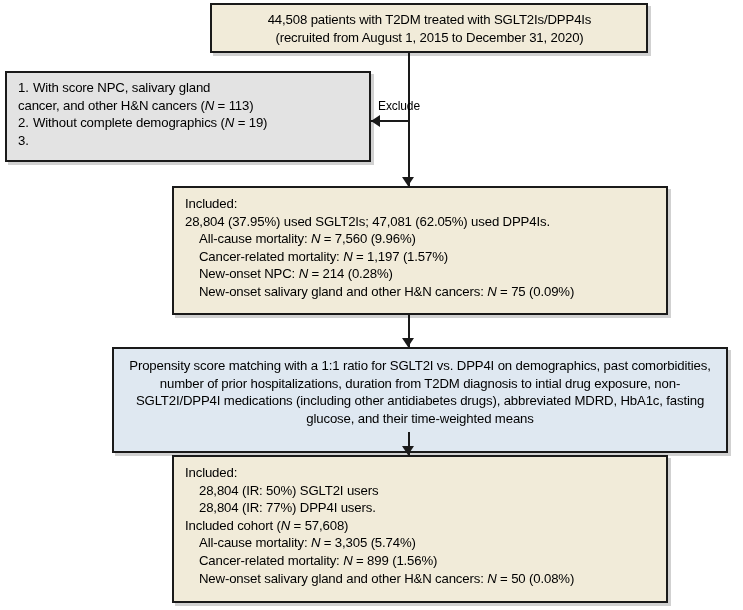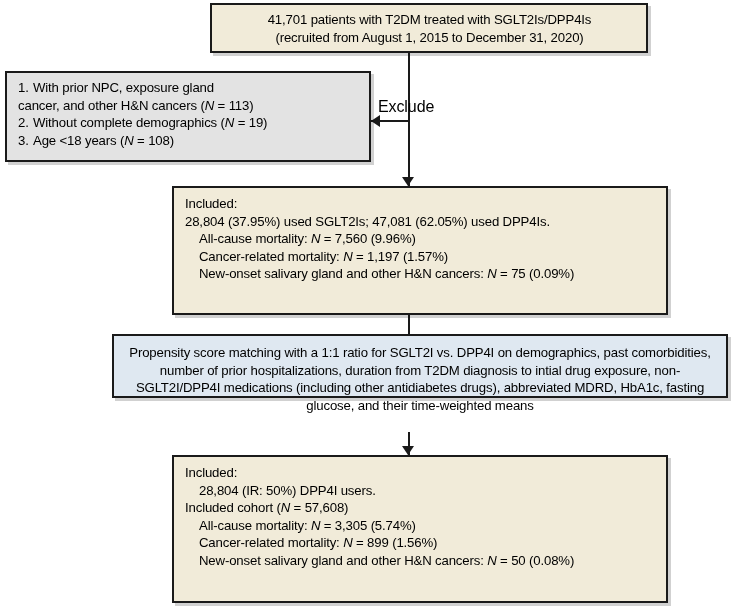--- a/index.html
+++ b/index.html
@@ -79,23 +79,23 @@
   #box-included-1 {
     left: 172px;
     top: 186px;
     width: 496px;
     height: 129px;
   }
 
   
   #box-psm {
     left: 112px;
-    top: 334px;
+    top: 347px;
     width: 616px;
-    height: 64px;
+    height: 106px;
   }
   #box-psm .box-inner {
     padding: 8px 12px;
   }
 
   
   #box-included-2 {
     left: 172px;
     top: 455px;
     width: 496px;
@@ -139,89 +139,90 @@
   #conn-2-vert  { left: 408px; top: 315px; height: 42px; }
   #conn-2-arrow { left: 402px; top: 338px; }
 
   #conn-3-vert  { left: 408px; top: 432px; height: 33px; }
   #conn-3-arrow { left: 402px; top: 446px; }
 
   .exclude-label {
     position: absolute;
     left: 378px;
     top: 100px;
-    font-size: 16px;
+    font-size: 12px;
     line-height: 13px;
     letter-spacing: -0.1px;
     white-space: nowrap;
   }
 
   i.n { font-style: italic; }
 </style>
 </head>
 <body>
 
 <div id="flowchart">
 
   <div class="box box-cream" id="box-enrolled">
     <div class="box-inner center">
-      <div>41,701 patients with T2DM treated with SGLT2Is/DPP4Is</div>
+      <div>44,508 patients with T2DM treated with SGLT2Is/DPP4Is</div>
       <div>(recruited from August 1, 2015 to December 31, 2020)</div>
     </div>
   </div>
 
   <div class="vline" id="conn-1-vert"></div>
   <div class="arrow-down" id="conn-1-arrow"></div>
 
   <div class="hline" id="conn-exclude-h"></div>
   <div class="arrow-left" id="conn-exclude-arrow"></div>
   <div class="exclude-label">Exclude</div>
 
   <div class="box box-gray" id="box-excluded">
     <div class="box-inner">
       <div class="numbered">
         <span class="num">1.</span>
-        <span>With prior NPC, exposure gland</span>
+        <span>With score NPC, salivary gland</span>
       </div>
       <div>cancer, and other H&amp;N cancers (<i class="n">N</i> = 113)</div>
       <div class="numbered">
         <span class="num">2.</span>
         <span>Without complete demographics (<i class="n">N</i> = 19)</span>
       </div>
       <div class="numbered">
         <span class="num">3.</span>
-        <span>Age &lt;18 years (<i class="n">N</i> = 108)</span>
       </div>
     </div>
   </div>
 
   <div class="box box-cream" id="box-included-1">
     <div class="box-inner">
       <div>Included:</div>
       <div>28,804 (37.95%) used SGLT2Is; 47,081 (62.05%) used DPP4Is.</div>
       <div class="indent-1">All-cause mortality: <i class="n">N</i> = 7,560 (9.96%)</div>
       <div class="indent-1">Cancer-related mortality: <i class="n">N</i> = 1,197 (1.57%)</div>
+      <div class="indent-1">New-onset NPC: <i class="n">N</i> = 214 (0.28%)</div>
       <div class="indent-1">New-onset salivary gland and other H&amp;N cancers: <i class="n">N</i> = 75 (0.09%)</div>
     </div>
   </div>
 
   <div class="vline" id="conn-2-vert"></div>
   <div class="arrow-down" id="conn-2-arrow"></div>
 
   <div class="box box-blue" id="box-psm">
     <div class="box-inner center">Propensity score matching with a 1:1 ratio for SGLT2I vs. DPP4I on demographics, past comorbidities, number of prior hospitalizations, duration from T2DM diagnosis to intial drug exposure, non-SGLT2I/DPP4I medications (including other antidiabetes drugs), abbreviated MDRD, HbA1c, fasting glucose, and their time-weighted means</div>
   </div>
 
   <div class="vline" id="conn-3-vert"></div>
   <div class="arrow-down" id="conn-3-arrow"></div>
 
   <div class="box box-cream" id="box-included-2">
     <div class="box-inner">
       <div>Included:</div>
-      <div class="indent-1">28,804 (IR: 50%) DPP4I users.</div>
+      <div class="indent-1">28,804 (IR: 50%) SGLT2I users</div>
+      <div class="indent-1">28,804 (IR: 77%) DPP4I users.</div>
       <div>Included cohort (<i class="n">N</i> = 57,608)</div>
       <div class="indent-1">All-cause mortality: <i class="n">N</i> = 3,305 (5.74%)</div>
       <div class="indent-1">Cancer-related mortality: <i class="n">N</i> = 899 (1.56%)</div>
       <div class="indent-1">New-onset salivary gland and other H&amp;N cancers: <i class="n">N</i> = 50 (0.08%)</div>
     </div>
   </div>
 
 </div>
 
 </body></html>

